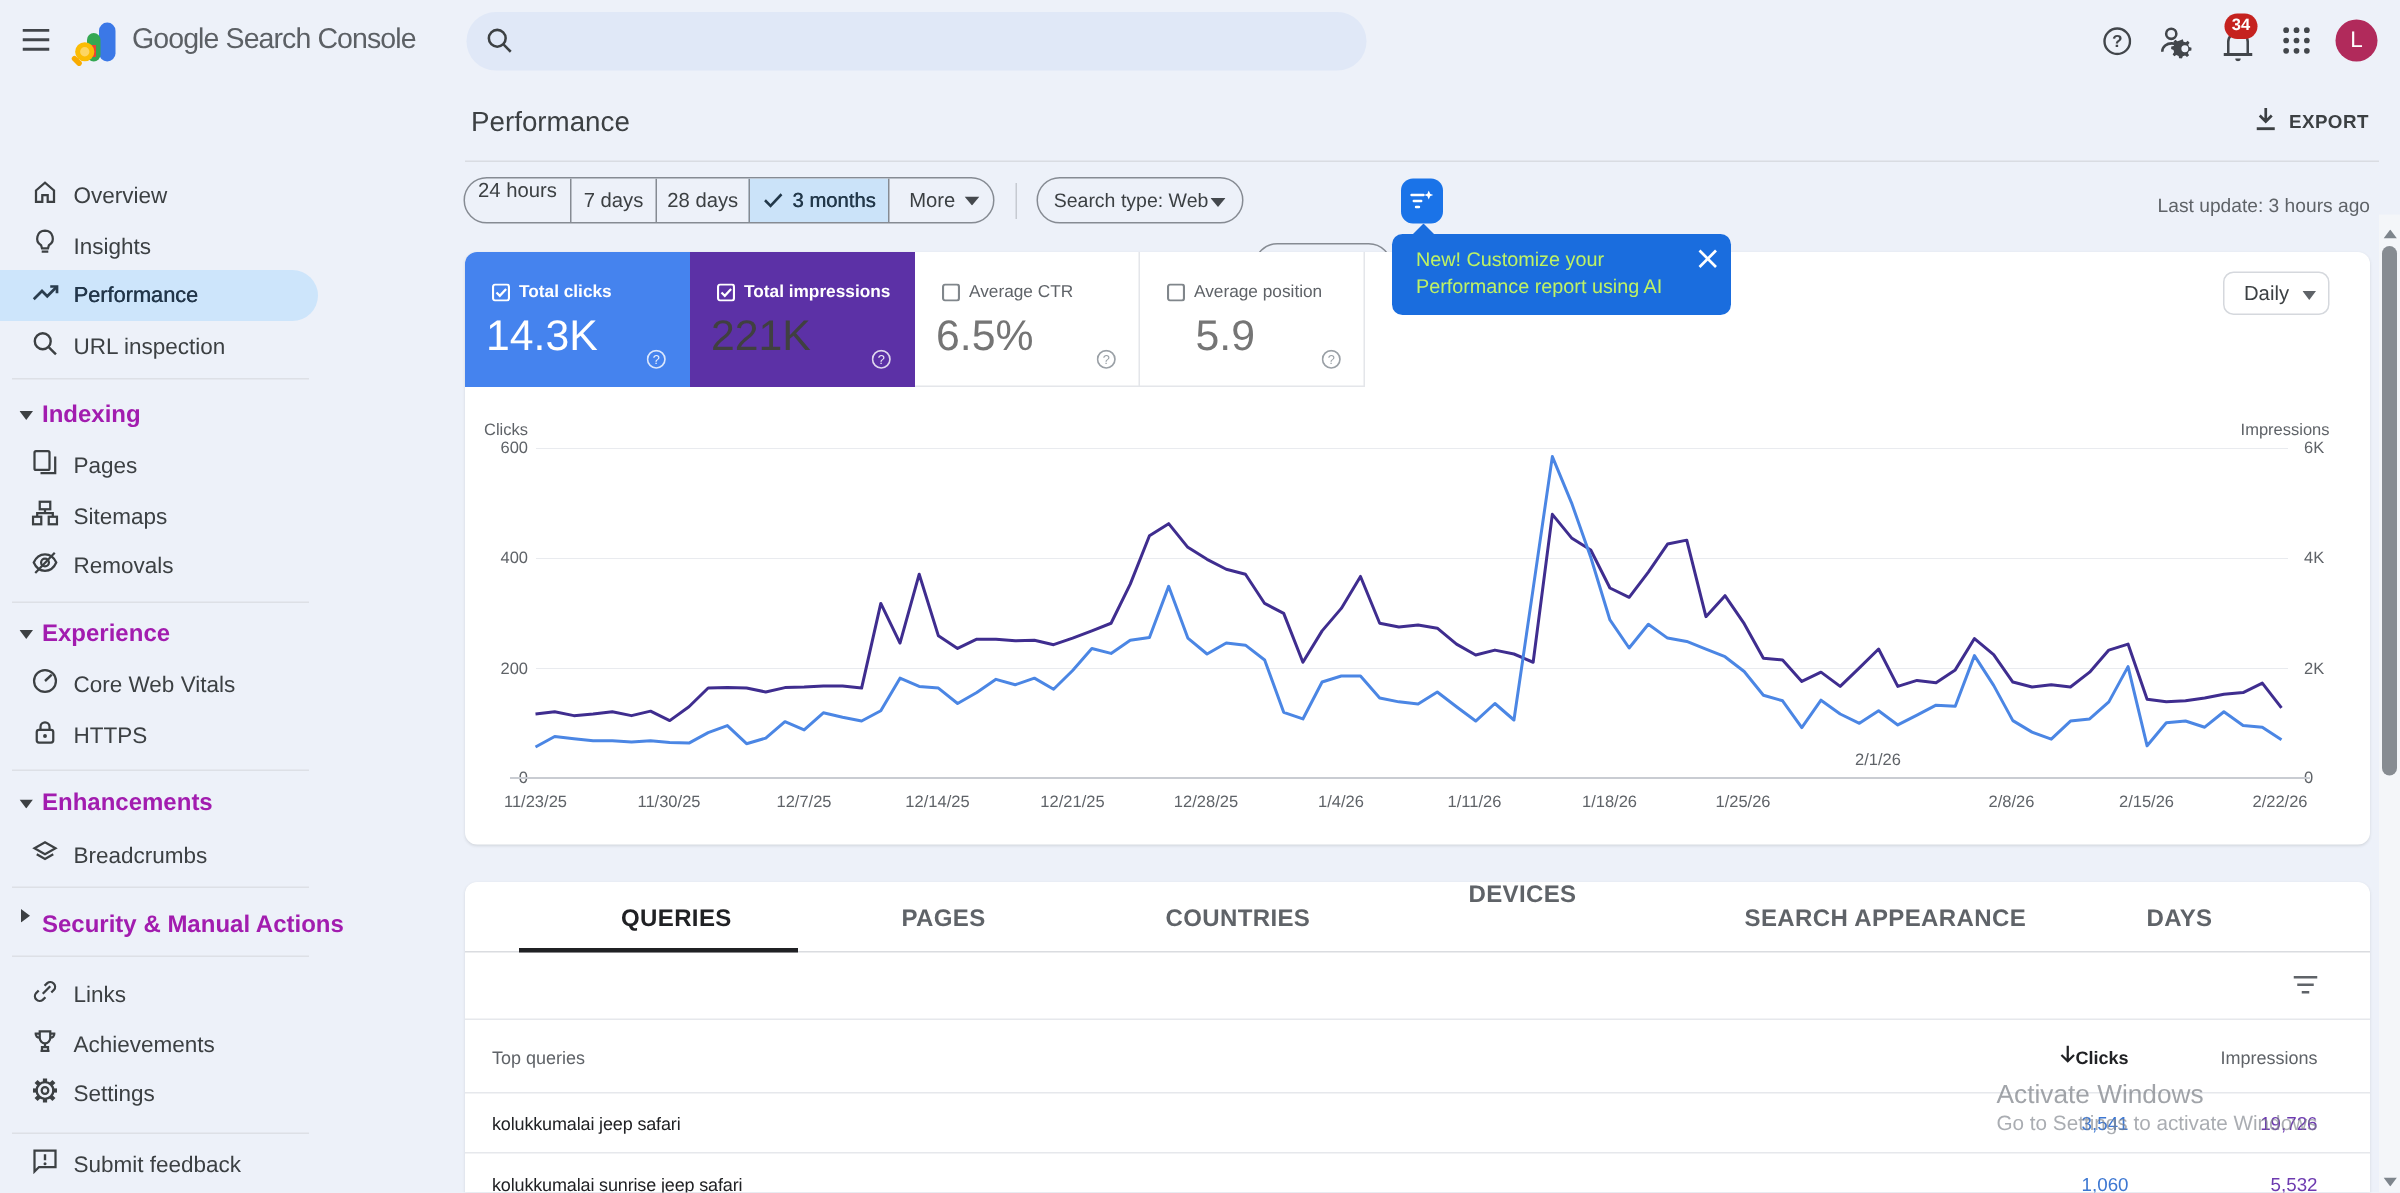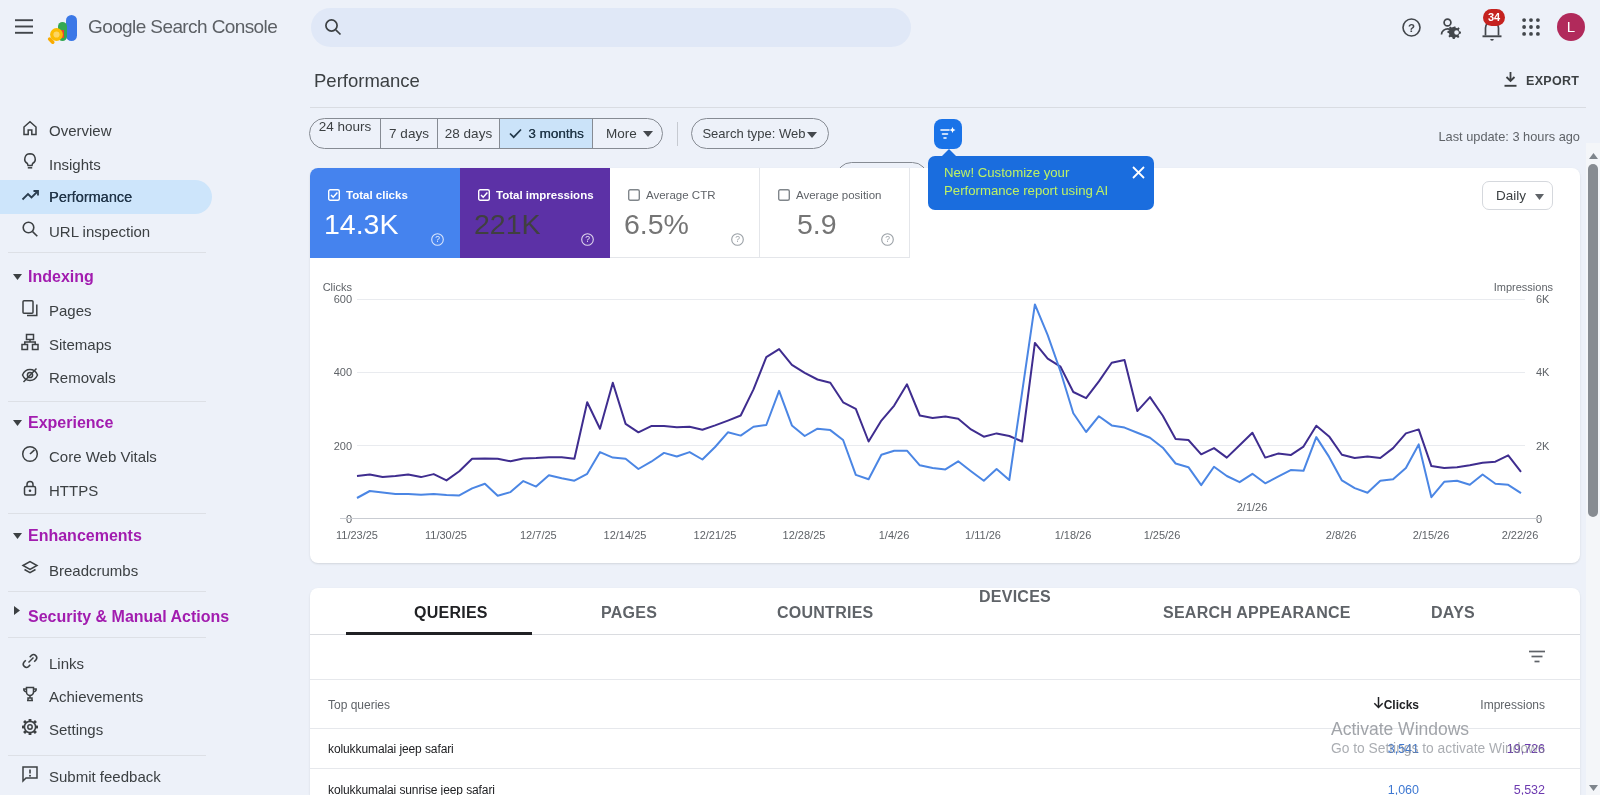--- a/index.html
+++ b/index.html
@@ -341,21 +341,21 @@
       <line x1="47" y1="29" x2="1215" y2="29"></line>
       <line x1="47" y1="102.3" x2="1215" y2="102.3"></line>
       <line x1="47" y1="175.6" x2="1215" y2="175.6"></line>
     </g>
     <line x1="30" y1="248.5" x2="1230" y2="248.5" stroke="#c9ccd2" stroke-width="1.3" shape-rendering="crispEdges"></line>
     <polyline fill="none" stroke="#3f2d8f" stroke-width="2" stroke-linejoin="round" points="47.0,206.0 59.8,204.5 72.6,207.1 85.4,206.0 98.2,204.5 111.0,207.1 123.7,204.1 136.5,210.4 149.3,201.2 162.1,188.7 174.9,188.4 187.7,188.7 200.5,191.3 213.3,188.4 226.1,188.0 238.9,187.3 251.7,187.3 264.4,188.7 277.2,132.3 290.0,158.7 302.8,112.8 315.6,153.9 328.4,162.3 341.2,156.1 354.0,156.1 366.8,157.2 379.6,156.8 392.4,159.8 405.1,155.4 417.9,150.6 430.7,145.5 443.5,119.4 456.3,87.2 469.1,79.1 481.9,94.9 494.7,102.9 507.5,109.5 520.3,112.8 533.1,132.3 545.8,138.9 558.6,171.5 571.4,150.6 584.2,135.6 597.0,114.3 609.8,145.5 622.6,148.0 635.4,146.6 648.2,148.8 661.0,159.4 673.8,166.7 686.6,163.4 699.3,166.0 712.1,171.5 724.9,72.9 737.7,88.6 750.5,96.7 763.3,122.0 776.1,128.2 788.9,111.4 801.7,92.7 814.5,90.1 827.3,141.1 840.0,127.1 852.8,145.8 865.6,168.9 878.4,170.0 891.2,184.3 904.0,178.1 916.8,187.6 929.6,175.2 942.4,162.7 955.2,187.6 968.0,183.6 980.7,185.1 993.5,176.6 1006.3,155.7 1019.1,166.4 1031.9,184.7 1044.7,188.0 1057.5,186.5 1070.3,188.0 1083.1,178.1 1095.9,163.4 1108.7,159.4 1121.4,196.1 1134.2,197.9 1147.0,197.2 1159.8,195.3 1172.6,192.8 1185.4,191.7 1198.2,185.4 1211.0,201.9"></polyline>
     <polyline fill="none" stroke="#4b86e4" stroke-width="2" stroke-linejoin="round" points="47.0,228.0 59.8,221.0 72.6,222.5 85.4,223.9 98.2,223.9 111.0,224.7 123.7,223.9 136.5,225.0 149.3,225.4 162.1,218.4 174.9,213.7 187.7,225.8 200.5,222.1 213.3,211.1 226.1,216.6 238.9,205.2 251.7,208.2 264.4,210.7 277.2,203.8 290.0,182.1 302.8,187.6 315.6,188.7 328.4,199.0 341.2,191.7 354.0,182.9 366.8,186.5 379.6,182.1 392.4,189.5 405.1,177.0 417.9,162.3 430.7,165.6 443.5,156.8 456.3,155.0 469.1,120.9 481.9,155.4 494.7,166.0 507.5,158.7 520.3,160.1 533.1,170.0 545.8,204.9 558.6,209.3 571.4,184.7 584.2,180.7 597.0,180.7 609.8,195.3 622.6,197.9 635.4,199.4 648.2,191.3 661.0,201.2 673.8,210.7 686.6,199.0 699.3,210.0 712.1,122.4 724.9,34.4 737.7,65.2 750.5,101.5 763.3,143.3 776.1,162.0 788.9,146.2 801.7,155.4 814.5,157.6 827.3,162.7 840.0,167.8 852.8,177.7 865.6,193.5 878.4,197.2 891.2,215.1 904.0,196.8 916.8,206.0 929.6,212.2 942.4,203.8 955.2,213.3 968.0,206.7 980.7,200.1 993.5,200.8 1006.3,167.1 1019.1,186.9 1031.9,210.4 1044.7,218.1 1057.5,222.8 1070.3,210.7 1083.1,209.3 1095.9,197.9 1108.7,174.4 1121.4,227.2 1134.2,211.8 1147.0,210.7 1159.8,214.8 1172.6,204.5 1185.4,213.7 1198.2,214.8 1211.0,223.2"></polyline>
   </svg>
   <div class="abs chlab" style="left:327px;top:529px;width:60px;text-align:center;">11/23/25</div>
   <div class="abs chlab" style="left:416px;top:529px;width:60px;text-align:center;">11/30/25</div>
-  <div class="abs chlab" style="left:520px;top:529px;width:60px;text-align:left;">12/7/25</div>
+  <div class="abs chlab" style="left:506px;top:529px;width:60px;text-align:center;">12/7/25</div>
   <div class="abs chlab" style="left:595px;top:529px;width:60px;text-align:center;">12/14/25</div>
   <div class="abs chlab" style="left:685px;top:529px;width:60px;text-align:center;">12/21/25</div>
   <div class="abs chlab" style="left:774px;top:529px;width:60px;text-align:center;">12/28/25</div>
   <div class="abs chlab" style="left:864px;top:529px;width:60px;text-align:center;">1/4/26</div>
   <div class="abs chlab" style="left:953px;top:529px;width:60px;text-align:center;">1/11/26</div>
   <div class="abs chlab" style="left:1043px;top:529px;width:60px;text-align:center;">1/18/26</div>
   <div class="abs chlab" style="left:1132px;top:529px;width:60px;text-align:center;">1/25/26</div>
   <div class="abs chlab" style="left:1222px;top:501px;width:60px;text-align:center;">2/1/26</div>
   <div class="abs chlab" style="left:1311px;top:529px;width:60px;text-align:center;">2/8/26</div>
   <div class="abs chlab" style="left:1401px;top:529px;width:60px;text-align:center;">2/15/26</div>

